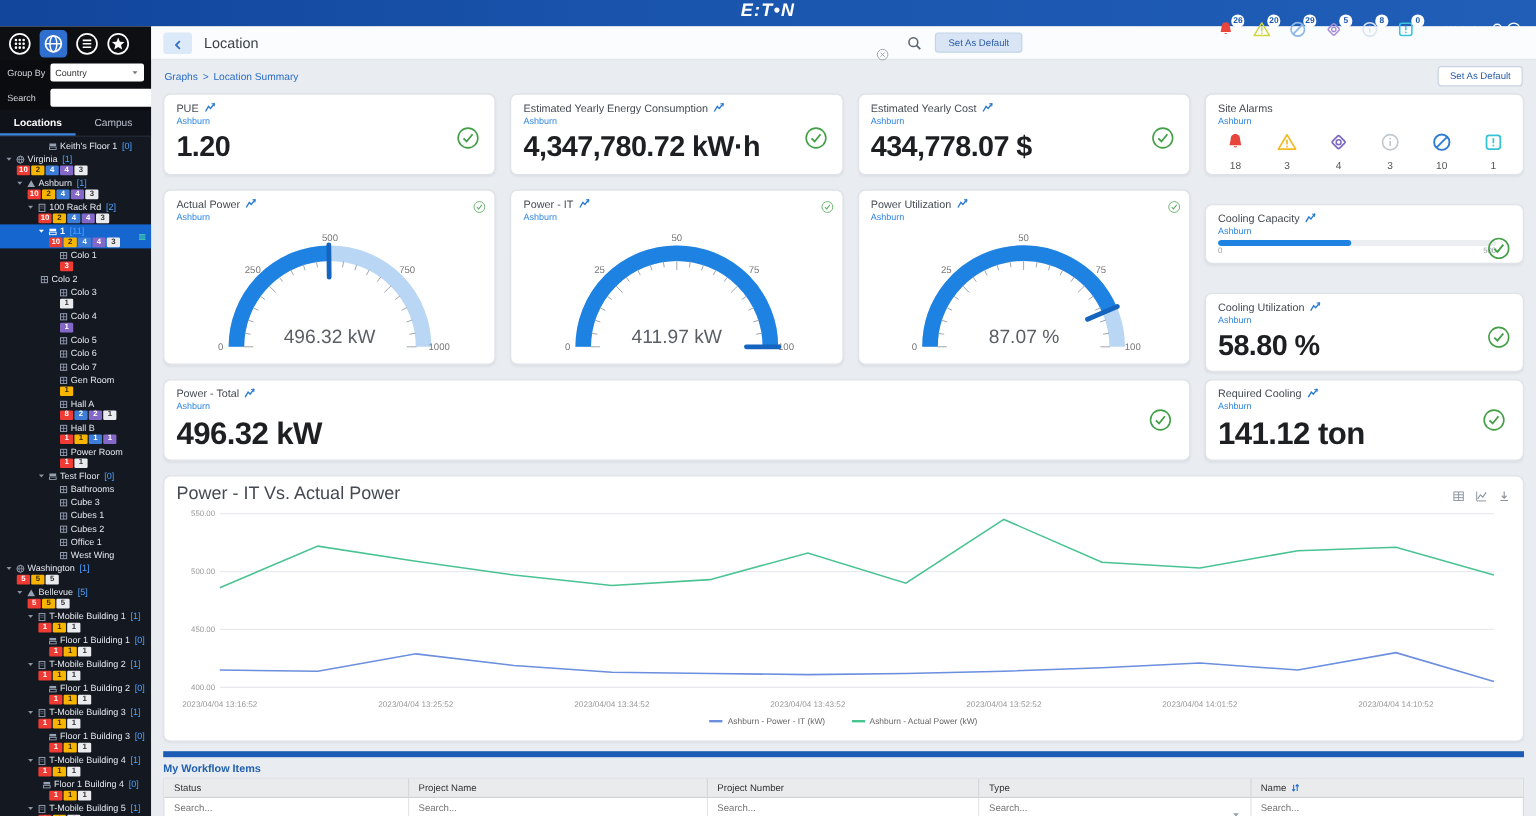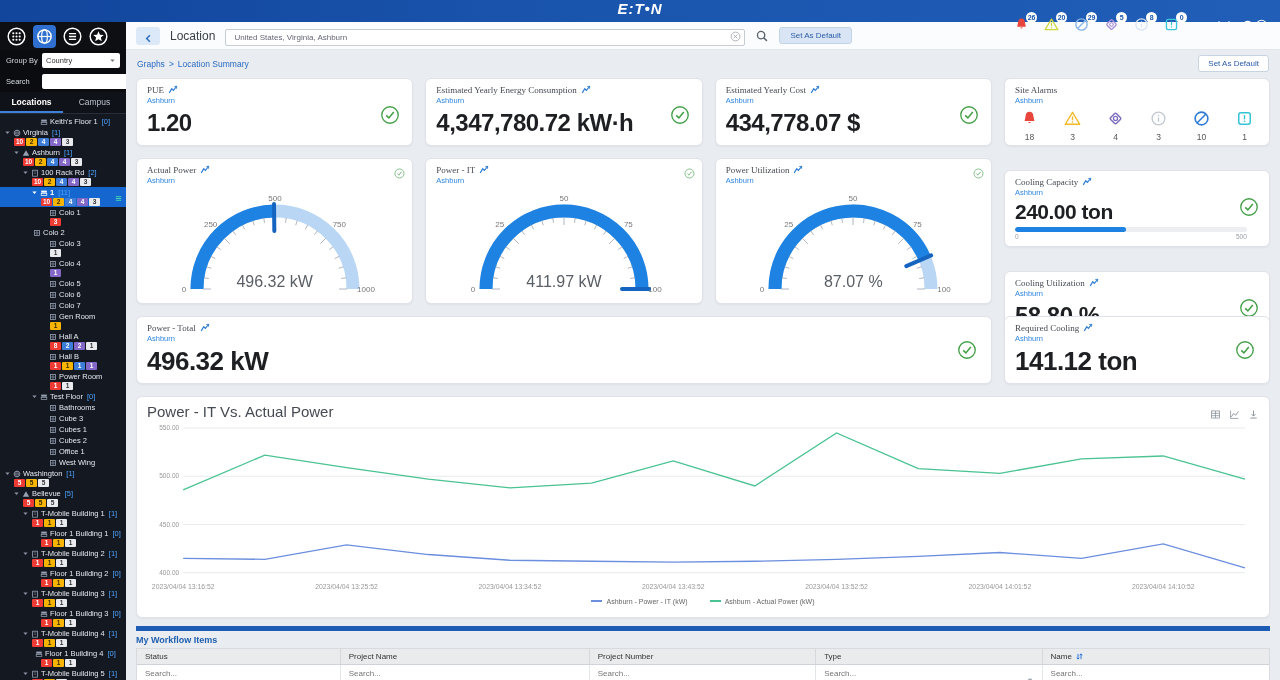--- a/index.html
+++ b/index.html
@@ -64,21 +64,21 @@
   
   .content { flex:1; display:flex; flex-direction:column; background:#e9ecf0; overflow:hidden; }
   .content-strip { height:4px; background:#1d5cb5; margin:0 7px; }
   .bc-row { display:flex; align-items:center; gap:4px; padding:5px 11px 4px; }
   .bc-link { font-size:8.5px; color:#2b6cc4; }
   .bc-sep { font-size:8.5px; color:#2b6cc4; }
   .bc-btn { margin-left:auto; background:#fff; border:1px solid #c9d4e2; color:#2a5ca8; font-size:8px; padding:3px 9px; border-radius:3px; font-family:"Liberation Sans",sans-serif; }
 
   .grid { display:grid; grid-template-columns:1fr 1fr 1fr 266px; grid-template-rows:68px 146px 68px 222px; gap:12px; padding:2px 10px 0; }
   .card { background:#fff; border:1px solid #dfe2e7; border-radius:6px; padding:6px 10px; position:relative; box-shadow:0 1px 2px rgba(20,40,80,0.05); }
-  .card-title { font-size:9px; color:#454a52; display:flex; align-items:center; gap:4px; white-space:nowrap; overflow:hidden;font-family:Liberation Serif, serif; }
+  .card-title { font-size:9px; color:#454a52; display:flex; align-items:center; gap:4px; white-space:nowrap; overflow:hidden; }
   .trend { width:10px; height:10px; flex:none; display:inline-flex; }
   .card-loc { font-size:7.5px; color:#2f86e0; margin-top:1px; }
   .big-val { font-size:24px; font-weight:bold; color:#1d1f22; margin-top:4px; letter-spacing:-0.5px; }
   .check { position:absolute; width:20px; height:20px; }
   .stat .check { right:12px; top:26px; }
   .mini-check { position:absolute; width:11px; height:11px; right:7px; top:6px; opacity:0.85; }
 
   .alarm-items { display:flex; justify-content:space-between; margin-top:5px; padding:0 6px; }
   .alarm-item { text-align:center; }
   .alarm-item .aic { width:17px; height:17px; display:inline-block; }
@@ -225,21 +225,20 @@
         </svg></span>
   </div>
   <div class="locbar">
     <span class="back-btn">
         <span class="bk js-icon"><svg viewBox="0 0 12 12">
             <polyline points="7.5,2.5 4,6 7.5,9.5" fill="none" stroke="#2b6cc4" stroke-width="1.6"></polyline>
           </svg></span>
       </span>
     <span class="loc-label">Location</span>
     <span class="loc-input-wrap">
-      <input class="loc-input" value="United States, Virginia, Ashburn" style="">
       <span class="clear-ic js-icon"><svg viewBox="0 0 14 14">
             <circle cx="7" cy="7" r="5.6" fill="none" stroke="#9aa2ac" stroke-width="1"></circle>
             <path d="M4.8 4.8 l4.4 4.4 M9.2 4.8 l-4.4 4.4" stroke="#9aa2ac" stroke-width="1"></path>
           </svg></span>
     </span>
     <span class="search-btn js-icon"><svg viewBox="0 0 16 16">
           <circle cx="7" cy="7" r="4.2" fill="none" stroke="#5b646e" stroke-width="1.5"></circle>
           <line x1="10.2" y1="10.2" x2="13.6" y2="13.6" stroke="#5b646e" stroke-width="1.7"></line>
         </svg></span>
     <button class="setdef-btn">Set As Default</button>
@@ -1108,21 +1107,20 @@
           <div class="card-title">
               <span>Cooling Capacity</span>
               <span class="trend js-icon">
                 <svg viewBox="0 0 12 12">
                   <polyline points="1.5,9.5 4.5,4.5 6.5,6.5 10.5,1.5" fill="none" stroke="#2b7bd4" stroke-width="1.4"></polyline>
                   <path d="M10.5 1.5 l-3 0.4 M10.5 1.5 l-0.4 3" stroke="#2b7bd4" stroke-width="1" fill="none"></path>
                 </svg>
               </span>
             </div>
           <div class="card-loc">Ashburn</div>
-          <div class="mid-val">240.00 ton</div>
           <div class="bar-track">
               <div class="bar-fill" id="cc-bar" style="width: 48%;"></div>
             </div>
           <div class="bar-labels">
               <span>0</span>
               <span>500</span>
             </div>
           <span class="check cc-check js-icon"><svg viewBox="0 0 18 18">
                 <circle cx="9" cy="9" r="7.4" fill="none" stroke="#43a047" stroke-width="1.2"></circle>
                 <polyline points="5.6,9.3 8,11.6 12.4,6.2" fill="none" stroke="#43a047" stroke-width="1.4"></polyline>

